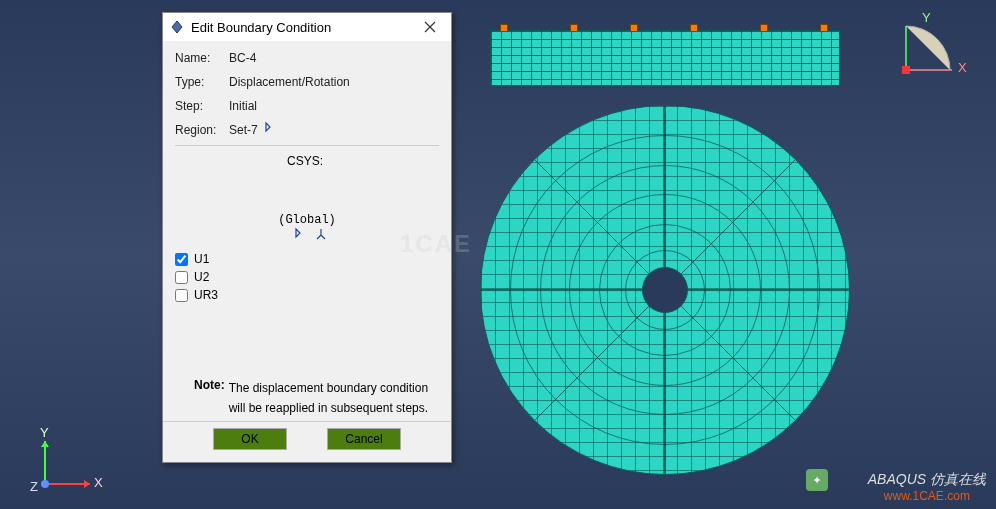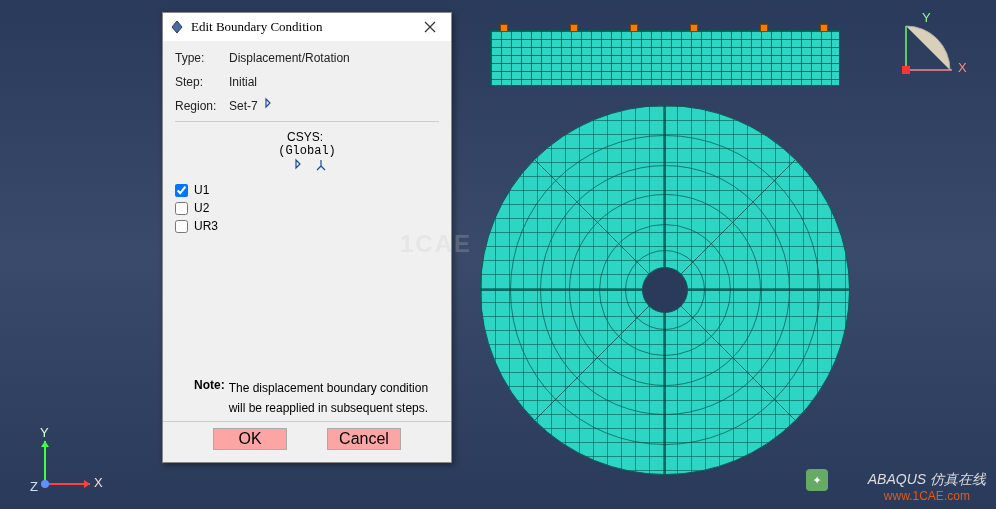--- a/index.html
+++ b/index.html
@@ -22,55 +22,55 @@
     box-shadow: 2px 2px 6px rgba(0,0,0,0.4);
   }
   .titlebar {
     height: 28px;
     background: #fff;
     display: flex; align-items: center;
     padding: 0 4px 0 6px;
     font-size: 13px;
   }
   .titlebar .icon { width: 16px; height: 16px; margin-right: 6px; display:flex; align-items:center; justify-content:center; }
-  .titlebar .title { flex: 1; font-family: Liberation Serif, serif; }
+  .titlebar .title { flex: 1; }
   .titlebar .close { width: 34px; height: 22px; display:flex; align-items:center; justify-content:center; font-size:14px; cursor:default; }
 
   .dlg-body { padding: 8px 12px 0 12px; }
   .row { display: flex; margin-bottom: 6px; line-height: 18px; }
   .row .lbl { width: 54px; color: #222; }
   .row .val { color: #222; }
   .edit-icon { display:inline-block; width:14px; height:14px; margin-left:6px; vertical-align:middle; }
 
   .sep { border: none; border-top: 1px solid #ccc; margin: 4px 0 8px 0; }
 
   .csys-row { display:flex; align-items:center; margin-bottom:8px;flex-direction:column; }
   .csys-row .lbl { margin-right: 4px; }
-  .csys-row .val { font-family: "Courier New", monospace; }
+  .csys-row .val { font-family: "Courier New", monospace; margin-top: 45px; }
   .csys-icons { margin-left: 8px; display:flex; gap:6px; }
 
   .check-row { display:flex; align-items:center; margin: 4px 0; }
   .check-row input { margin-right: 6px; width:13px; height:13px; }
 
   .note-block { position:absolute; left:12px; right:12px; bottom: 44px; display:flex;margin-left:19px; }
   .note-block .nb { font-weight:bold; margin-right:4px; }
   .note-block .nt { line-height:20px; }
 
   .btn-row {
     position:absolute; left:0; right:0; bottom:6px;
     display:flex; justify-content:center; gap:40px;
     padding: 6px 0;
     border-top: 1px solid #ccc;
     background:#f0f0f0;
   }
   .btn {
     width: 74px; height: 22px;
-    background: #fca5a5;
+    background: #4d7c0f;
     border: 1px solid #aaa;
-    font-size: 16px;
+    font-size: 12px;
     display:flex; align-items:center; justify-content:center;
   }
 
   
   .rect-mesh {
     position:absolute; left:490px; top:30px; width:350px; height:56px;
     background: #2dd5c5;
     border: 1px solid #0a5a55;
     background-image:
       repeating-linear-gradient(to right, rgba(0,60,55,0.7) 0 1px, transparent 1px 10px),
@@ -157,20 +157,24 @@
         </svg>
     </span>
     <span class="title">Edit Boundary Condition</span>
     <span class="close">
       <svg width="12" height="12" viewBox="0 0 12 12">
           <path d="M1 1 L11 11 M11 1 L1 11" stroke="#333" stroke-width="1.2"></path>
         </svg>
     </span>
   </div>
   <div class="dlg-body">
+    <div class="row">
+      <span class="lbl">Name:</span>
+      <span class="val">BC-4</span>
+    </div>
     <div class="row">
       <span class="lbl">Type:</span>
       <span class="val">Displacement/Rotation</span>
     </div>
     <div class="row">
       <span class="lbl">Step:</span>
       <span class="val">Initial</span>
     </div>
     <div class="row">
       <span class="lbl">Region:</span>

